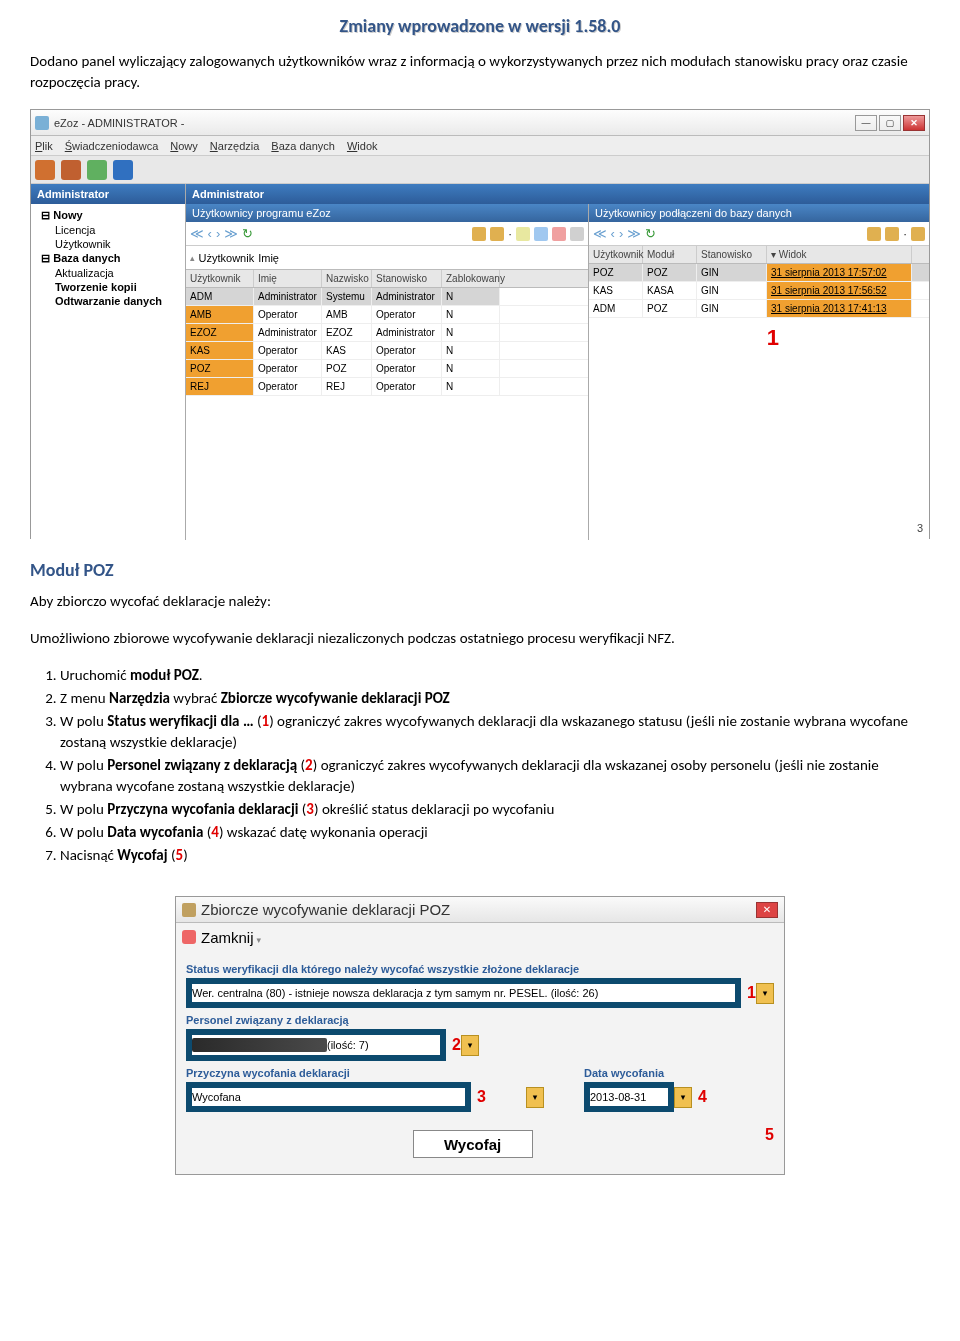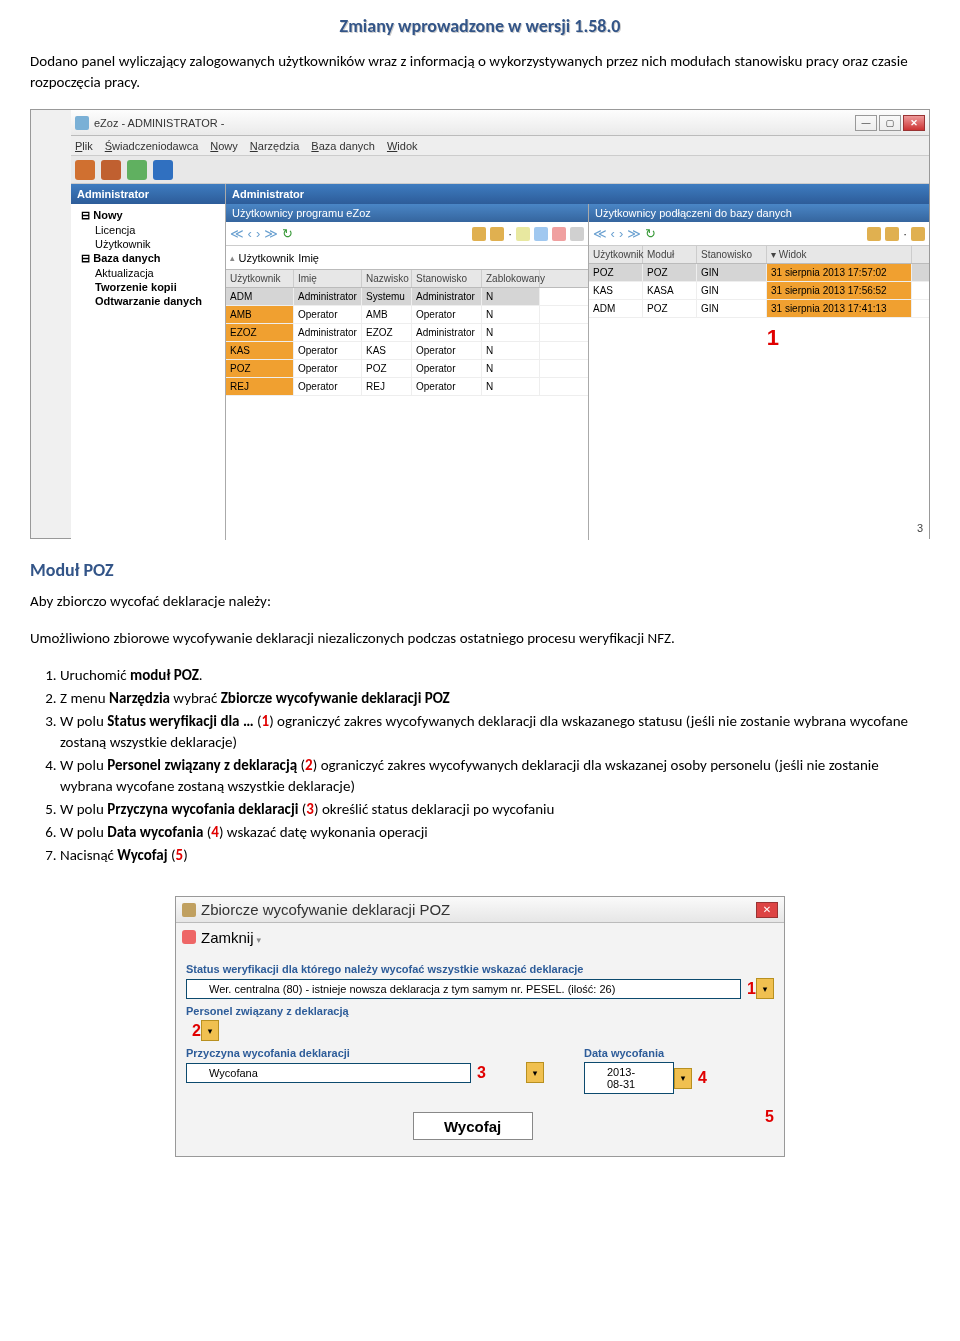--- a/index.html
+++ b/index.html
@@ -12,21 +12,21 @@
 
   .heading { color: #335588; font-size: 18px; font-weight: bold; margin: 20px 0 8px 0; }
 
   ol { margin-left: 30px; line-height: 1.4; }
   ol li { margin-bottom: 2px; }
   .bold { font-weight: bold; }
   .red { color: #e00000; font-weight: bold; }
 
   
   .scr { border: 1px solid #999; background: #f0f0f0; font-family: Tahoma, Arial, sans-serif; font-size: 11px; position: relative; }
-  .scr1 { height: 430px; margin: 10px 0; padding-left: 40px; }
+  .scr1 { height: 430px; margin: 10px 0; }
 
   .win-titlebar { height: 26px; background: linear-gradient(#fdfdfd,#eaeaea); border-bottom: 1px solid #bbb; display: flex; align-items: center; padding: 0 4px; }
   .win-icon { width: 14px; height: 14px; background: #7ab0d6; border-radius: 2px; margin-right: 5px; }
   .win-title { flex: 1; color: #333; }
   .wbtn { width: 22px; height: 16px; border: 1px solid #999; margin-left: 2px; display: flex; align-items: center; justify-content: center; font-size: 9px; color: #333; }
   .wbtn.close { background: linear-gradient(#e99,#c33); border-color: #933; color: #fff; font-weight: bold; }
 
   .menubar { height: 20px; background: #eee; display: flex; align-items: center; padding: 0 4px; gap: 12px; color: #333; border-bottom: 1px solid #ccc; }
   .menubar span:first-letter { text-decoration: underline; }
 
@@ -65,41 +65,41 @@
   .c1 { width: 68px; }
   .c2 { width: 68px; }
   .c3 { width: 50px; }
   .c4 { width: 70px; }
   .c5 { width: 58px; }
 
   .r1 { width: 54px; }
   .r2 { width: 54px; }
   .r3 { width: 70px; }
   .r4 { width: 145px; }
-  .grid2 .row .r4 { background: #f0a030; }
+  .grid2 .row .r4 { background: #f0a030; text-decoration: underline; }
 
   .annot1 { position: absolute; right: 150px; top: 215px; font-size: 22px; color: #e00000; font-weight: bold; }
   .count3 { position: absolute; right: 6px; bottom: 4px; color: #444; font-size: 11px; }
 
   
   .scr2-wrap { display: flex; justify-content: center; margin-top: 30px; }
   .scr2 { width: 610px; border: 1px solid #999; font-family: Tahoma, Arial, sans-serif; background: #f3f3f3; position: relative; }
   .tb2 { height: 26px; background: linear-gradient(#fafafa,#e6e6e6); border-bottom: 1px solid #bbb; display: flex; align-items: center; padding: 0 6px; }
   .tb2 .ic { width: 14px; height: 14px; background: #c0a060; border-radius: 2px; margin-right: 5px; }
   .tb2 .t { flex: 1; color: #333; }
   .tb2 .cx { width: 22px; height: 16px; background: #d44; color: #fff; display: flex; align-items: center; justify-content: center; font-size: 10px; border: 1px solid #933; }
 
   .closebar { height: 28px; display: flex; align-items: center; padding: 0 6px; gap: 5px; }
   .closebar .ic { width: 14px; height: 14px; background: #e66; border-radius: 3px; }
   .closebar .pipe::after { content: "▾"; margin-left: 3px; color: #888; font-size: 9px; }
 
   .form { padding: 6px 10px 16px 10px; background: #f3f3f3; }
   .lbl { color: #2d5c99; font-weight: bold; margin-top: 6px; margin-bottom: 3px; font-size: 11px; }
   .field { display: flex; align-items: center; }
-  .input { background: #fff; border: 1px solid #0c4a6e; padding: 3px 22px; font-size: 11px; }
+  .input { background: #fff; border: 6px solid #0c4a6e; padding: 3px 0; font-size: 11px; }
   .dd { width: 18px; height: 21px; background: #f0c050; border: 1px solid #b89020; display: flex; align-items: center; justify-content: center; font-size: 9px; }
   .blot { display: inline-block; width: 135px; height: 14px; background: linear-gradient(90deg,#2a2a2a,#4a4a4a); border-radius: 2px; }
 
   .row2 { display: flex; gap: 40px; }
   .btn2 { margin: 18px auto 0 auto; width: 120px; height: 28px; background: #fff; border: 1px solid #888; display: flex; align-items: center; justify-content: center; font-weight: bold; }
 
   .ann { color: #e00000; font-weight: bold; font-size: 16px; margin-left: 6px; }
 </style>
 </head>
 <body>
@@ -293,29 +293,33 @@
       <div class="tb2">
         <div class="ic"></div>
         <div class="t">Zbiorcze wycofywanie deklaracji POZ</div>
         <div class="cx">✕</div>
       </div>
       <div class="closebar">
         <div class="ic"></div>
         <span class="pipe">Zamknij</span>
       </div>
       <div class="form">
-        <div class="lbl">Status weryfikacji dla którego należy wycofać wszystkie wskazać deklaracje</div>
+        <div class="lbl">Status weryfikacji dla którego należy wycofać wszystkie złożone deklaracje</div>
         <div class="field">
           <div class="input" style="flex:1;">Wer. centralna (80) - istnieje nowsza deklaracja z tym samym nr. PESEL. (ilość: 26)</div>
           <span class="ann">1</span>
           <div class="dd">▾</div>
         </div>
 
         <div class="lbl">Personel związany z deklaracją</div>
         <div class="field">
+          <div class="input" style="width:260px; display:flex; align-items:center;">
+            <span class="blot"></span>
+            <span> (ilość: 7)</span>
+          </div>
           <span class="ann">2</span>
           <div class="dd">▾</div>
         </div>
 
         <div class="row2">
           <div style="flex:1;">
             <div class="lbl">Przyczyna wycofania deklaracji</div>
             <div class="field">
               <div class="input" style="flex:1;">Wycofana</div>
               <span class="ann">3</span>

